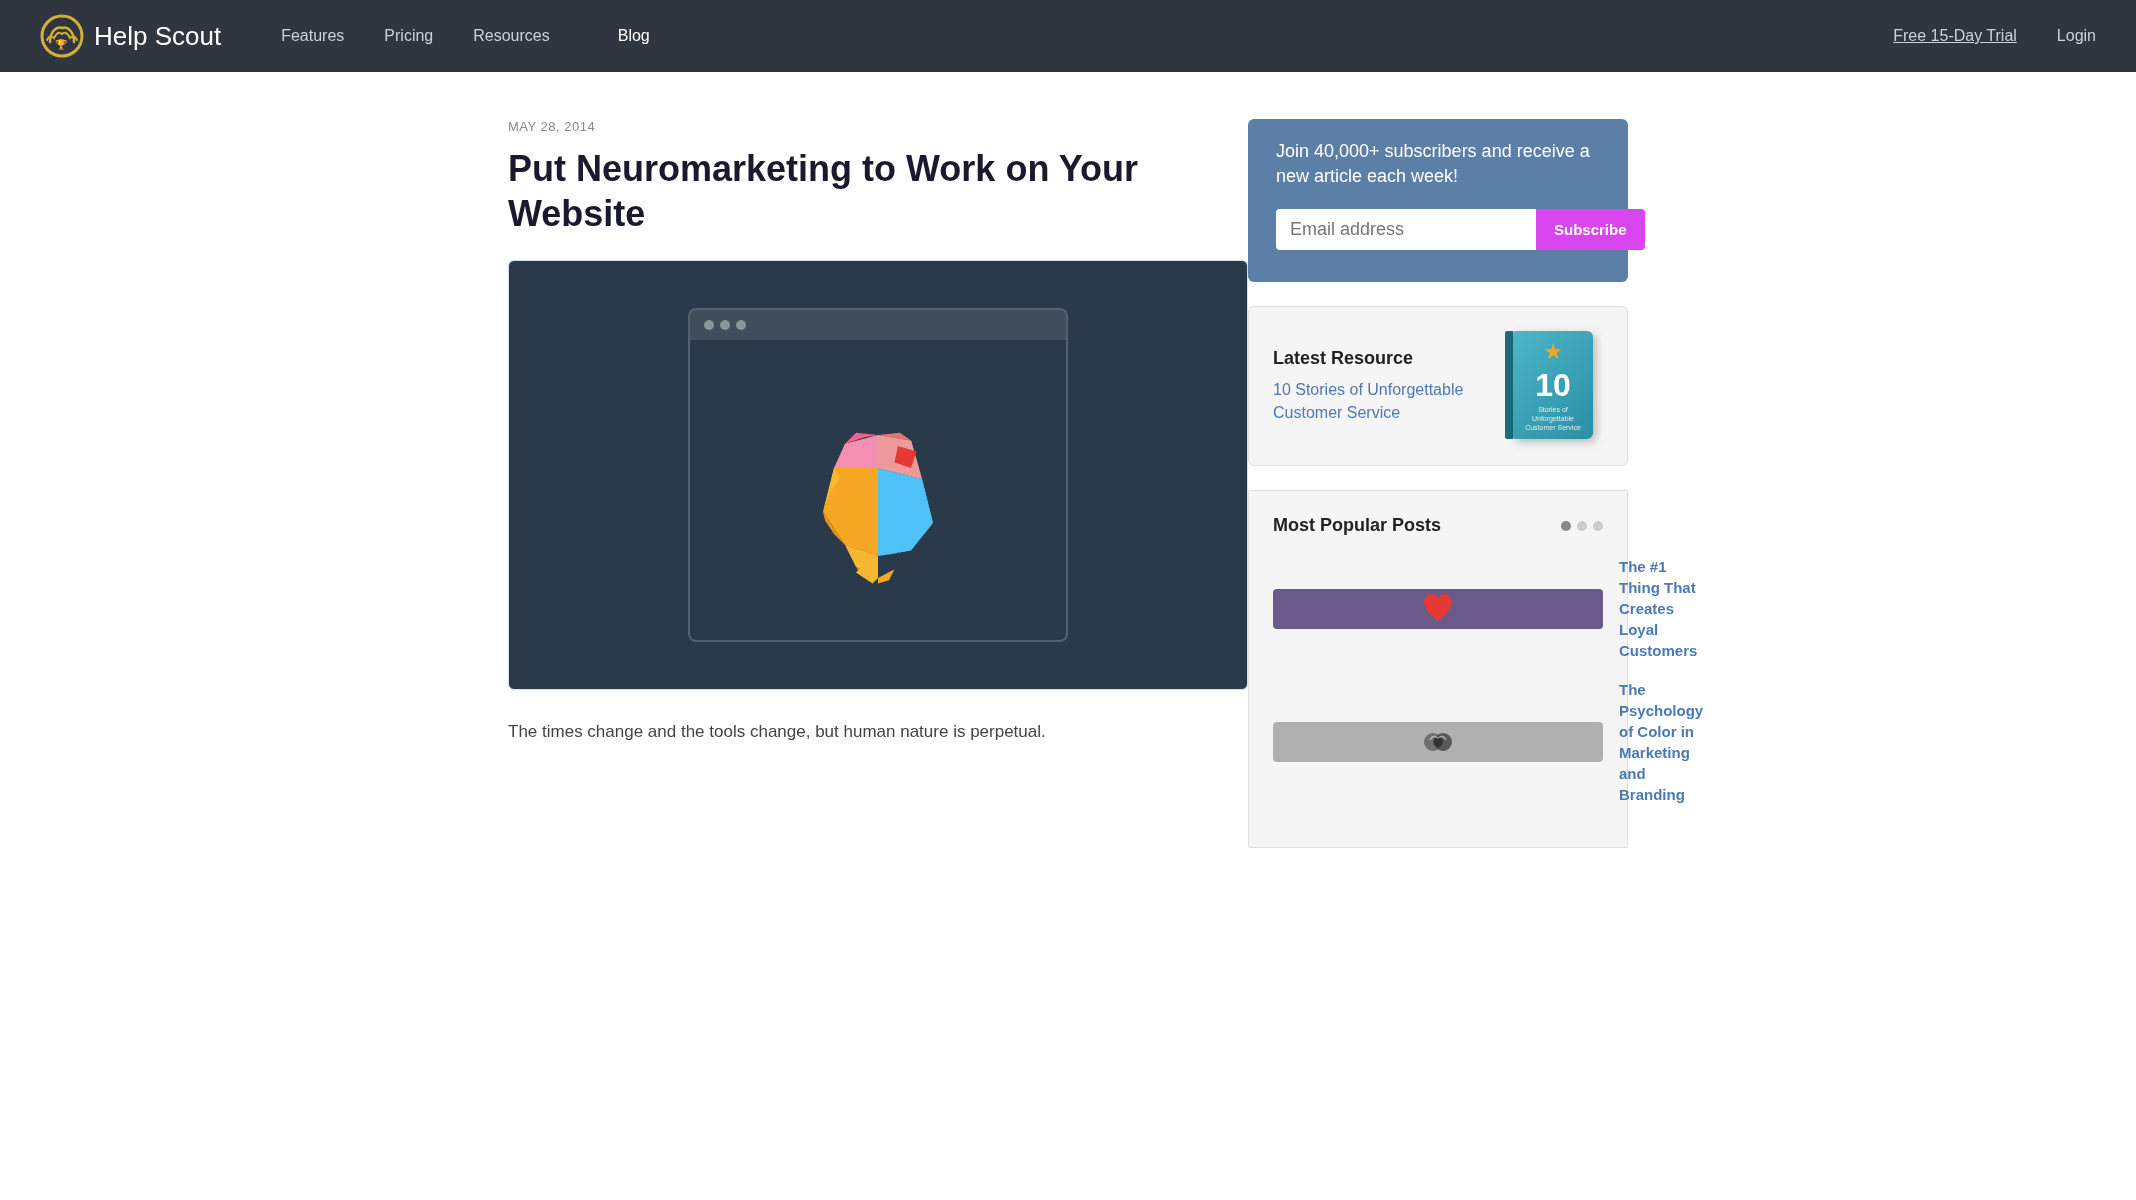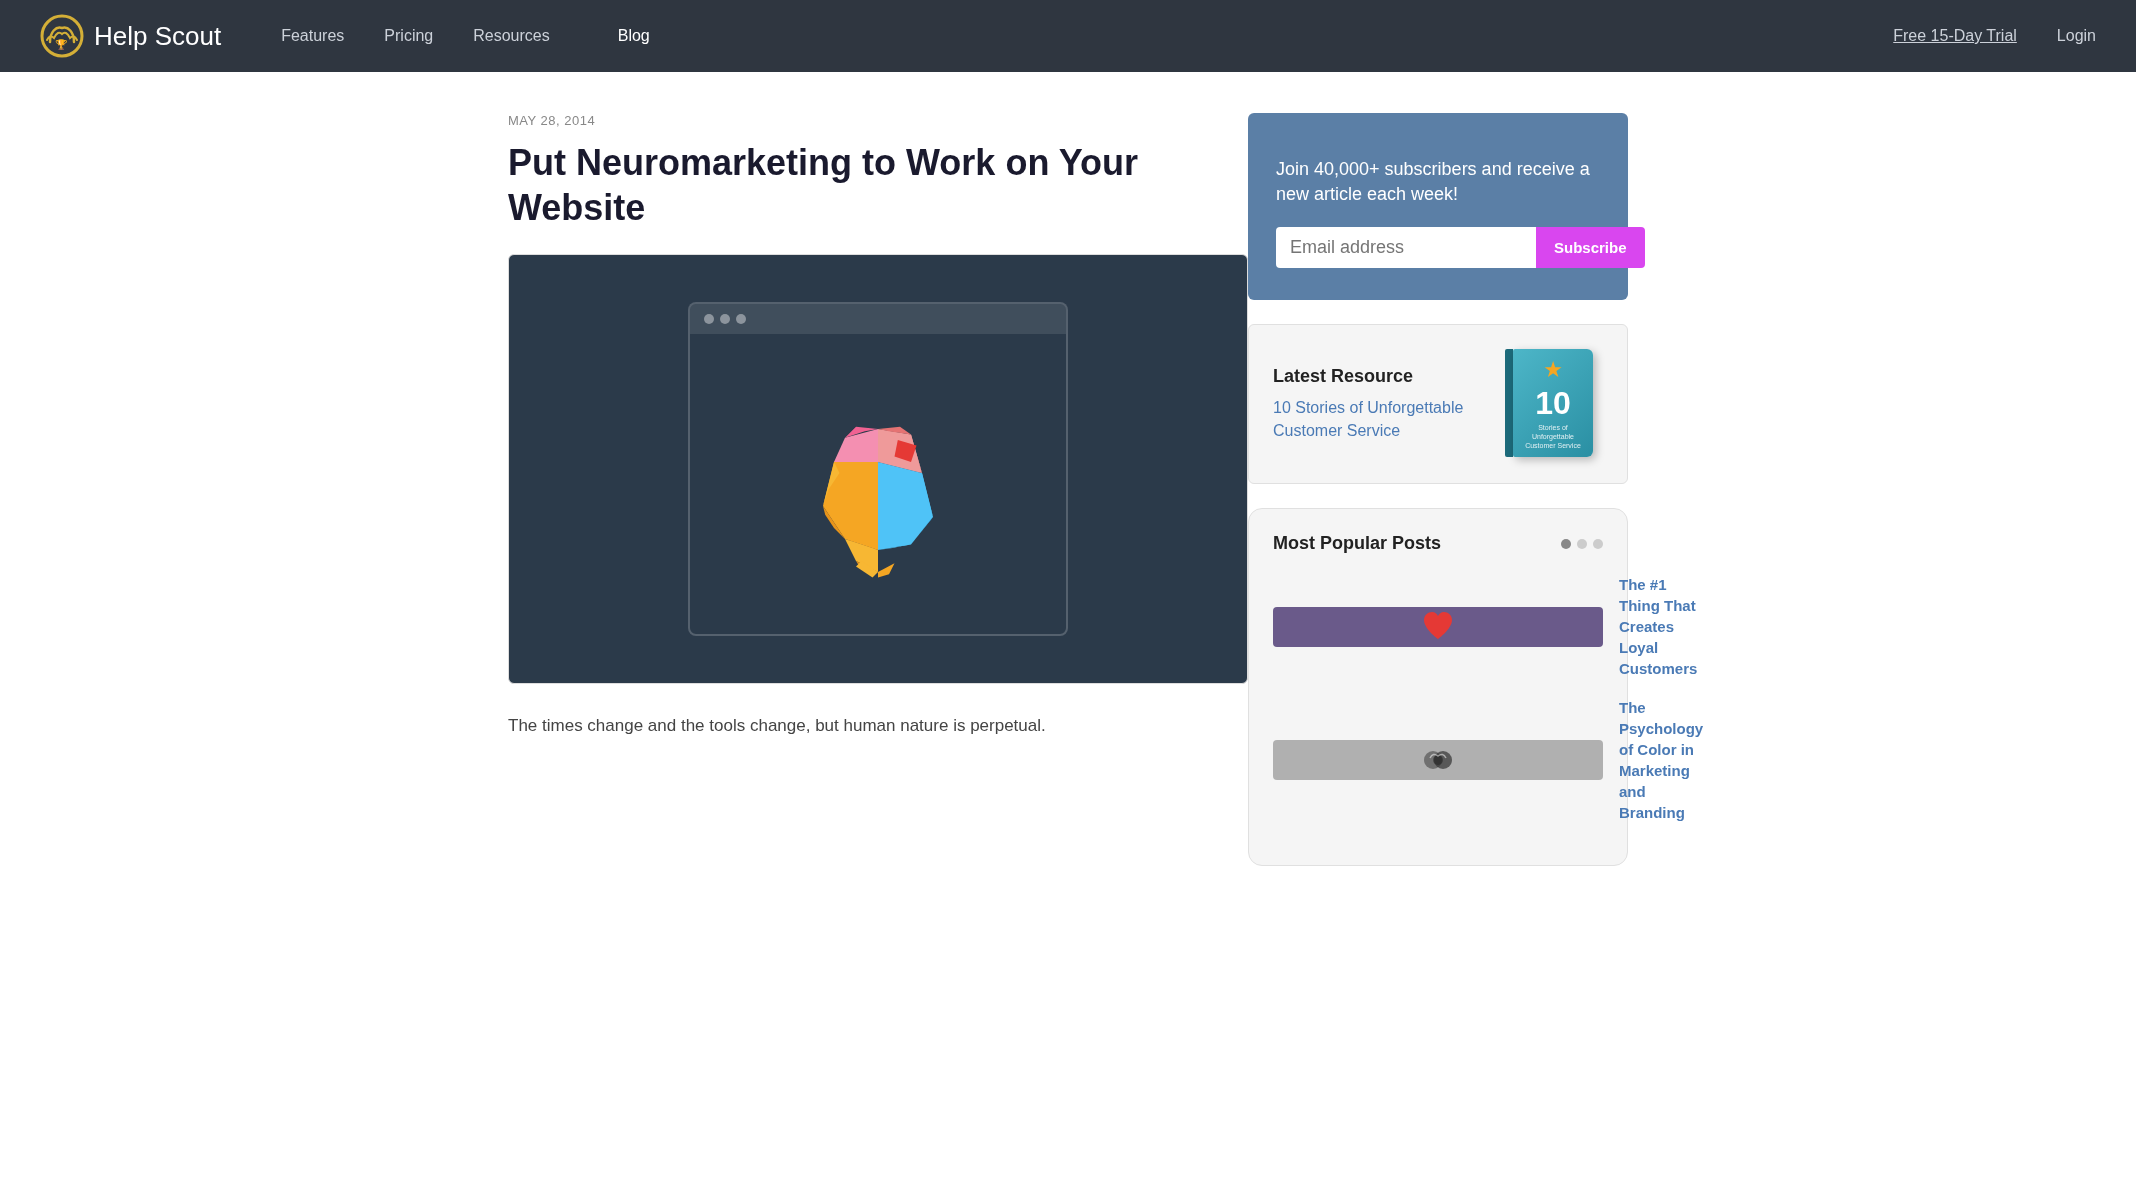--- a/index.html
+++ b/index.html
@@ -56,21 +56,21 @@
       font-size: 16px;
     }
     .nav-right a.trial {
       color: #ccd1d9;
       text-decoration: underline;
     }
 
     
     .container {
       max-width: 1160px;
-      margin: 1px auto;
+      margin: 7px auto;
       padding: 40px 20px;
       display: flex;
     }
 
     
     .main-content {
       flex: 1;
       min-width: 0;
     }
     .post-date {
@@ -138,21 +138,21 @@
     
     .sidebar {
       width: 380px;
       flex-shrink: 0;
     }
 
     
     .widget-subscribe {
       background: #5b7fa6;
       border-radius: 6px;
-      padding: 44px 28px 32px;
+      padding: 20px 28px 32px;
       margin-bottom: 24px;
     }
     .widget-subscribe-text {
       color: #fff;
       font-size: 18px;
       line-height: 1.4;
       margin-bottom: 20px;
     }
     .subscribe-form {
       display: flex;
@@ -248,21 +248,21 @@
       width: 8px;
       height: 108px;
       background: #1d6a7a;
       border-radius: 2px 0 0 2px;
     }
 
     
     .widget-popular {
       background: #f5f5f5;
       border: 1px solid #e0e0e0;
-      border-radius: 14px;
+      border-radius: 2px;
       padding: 24px;
     }
     .widget-popular-header {
       display: flex;
       align-items: center;
       justify-content: space-between;
       margin-bottom: 20px;
     }
     .widget-popular-heading {
       font-size: 18px;

